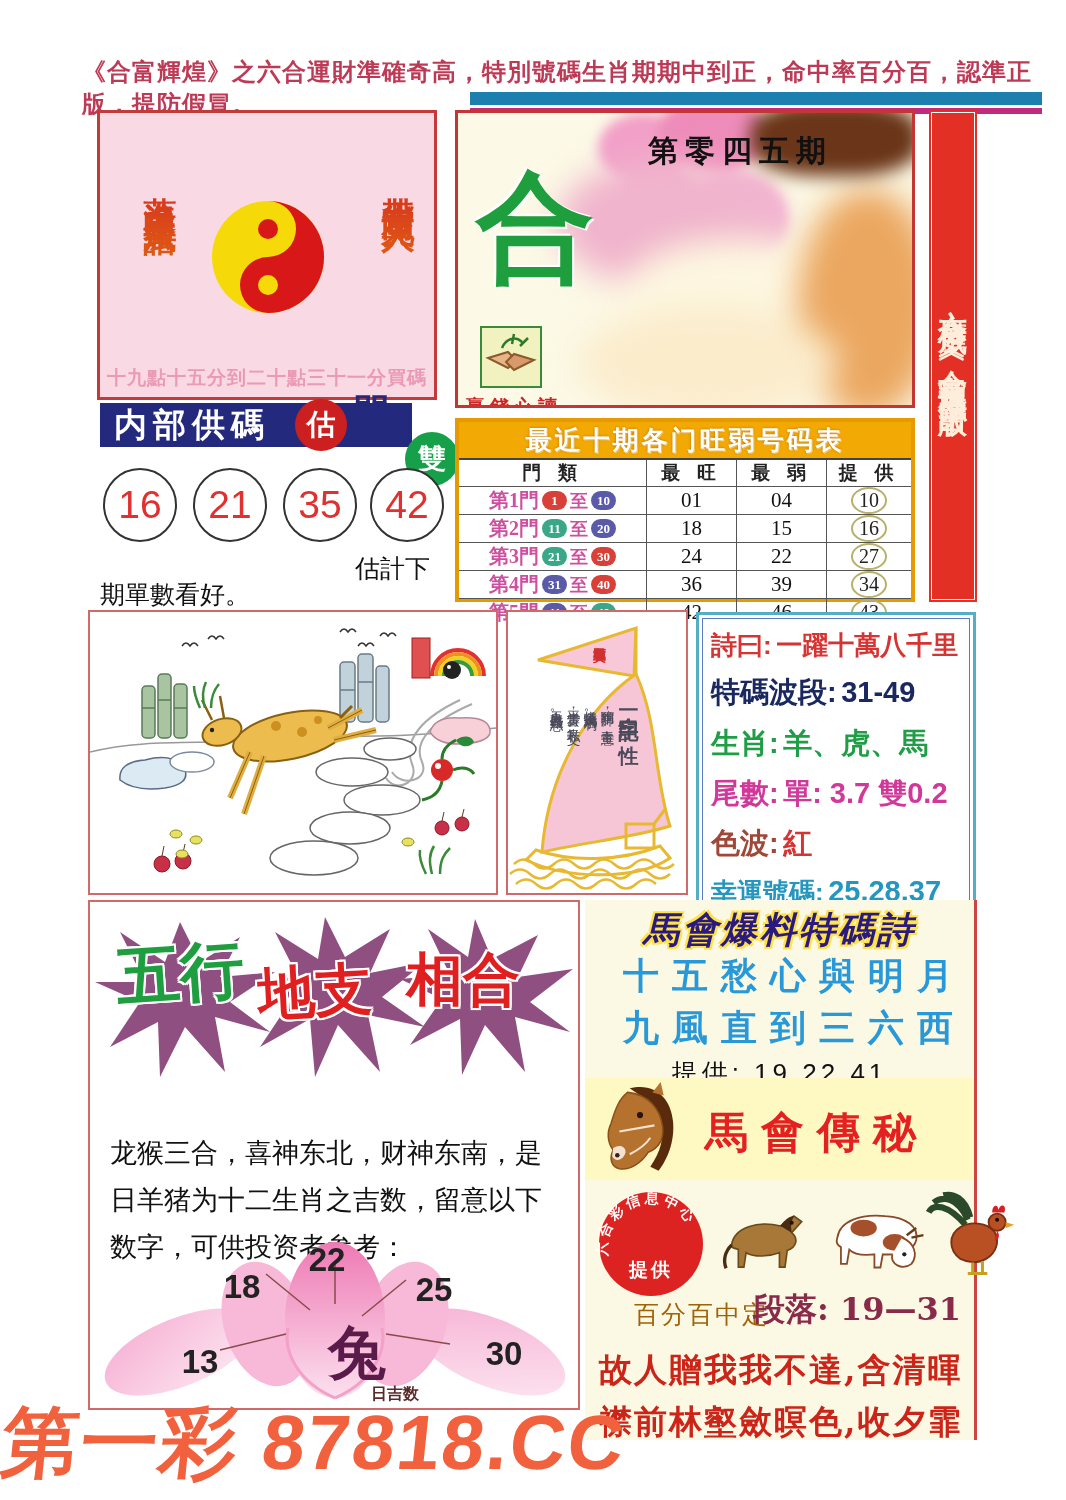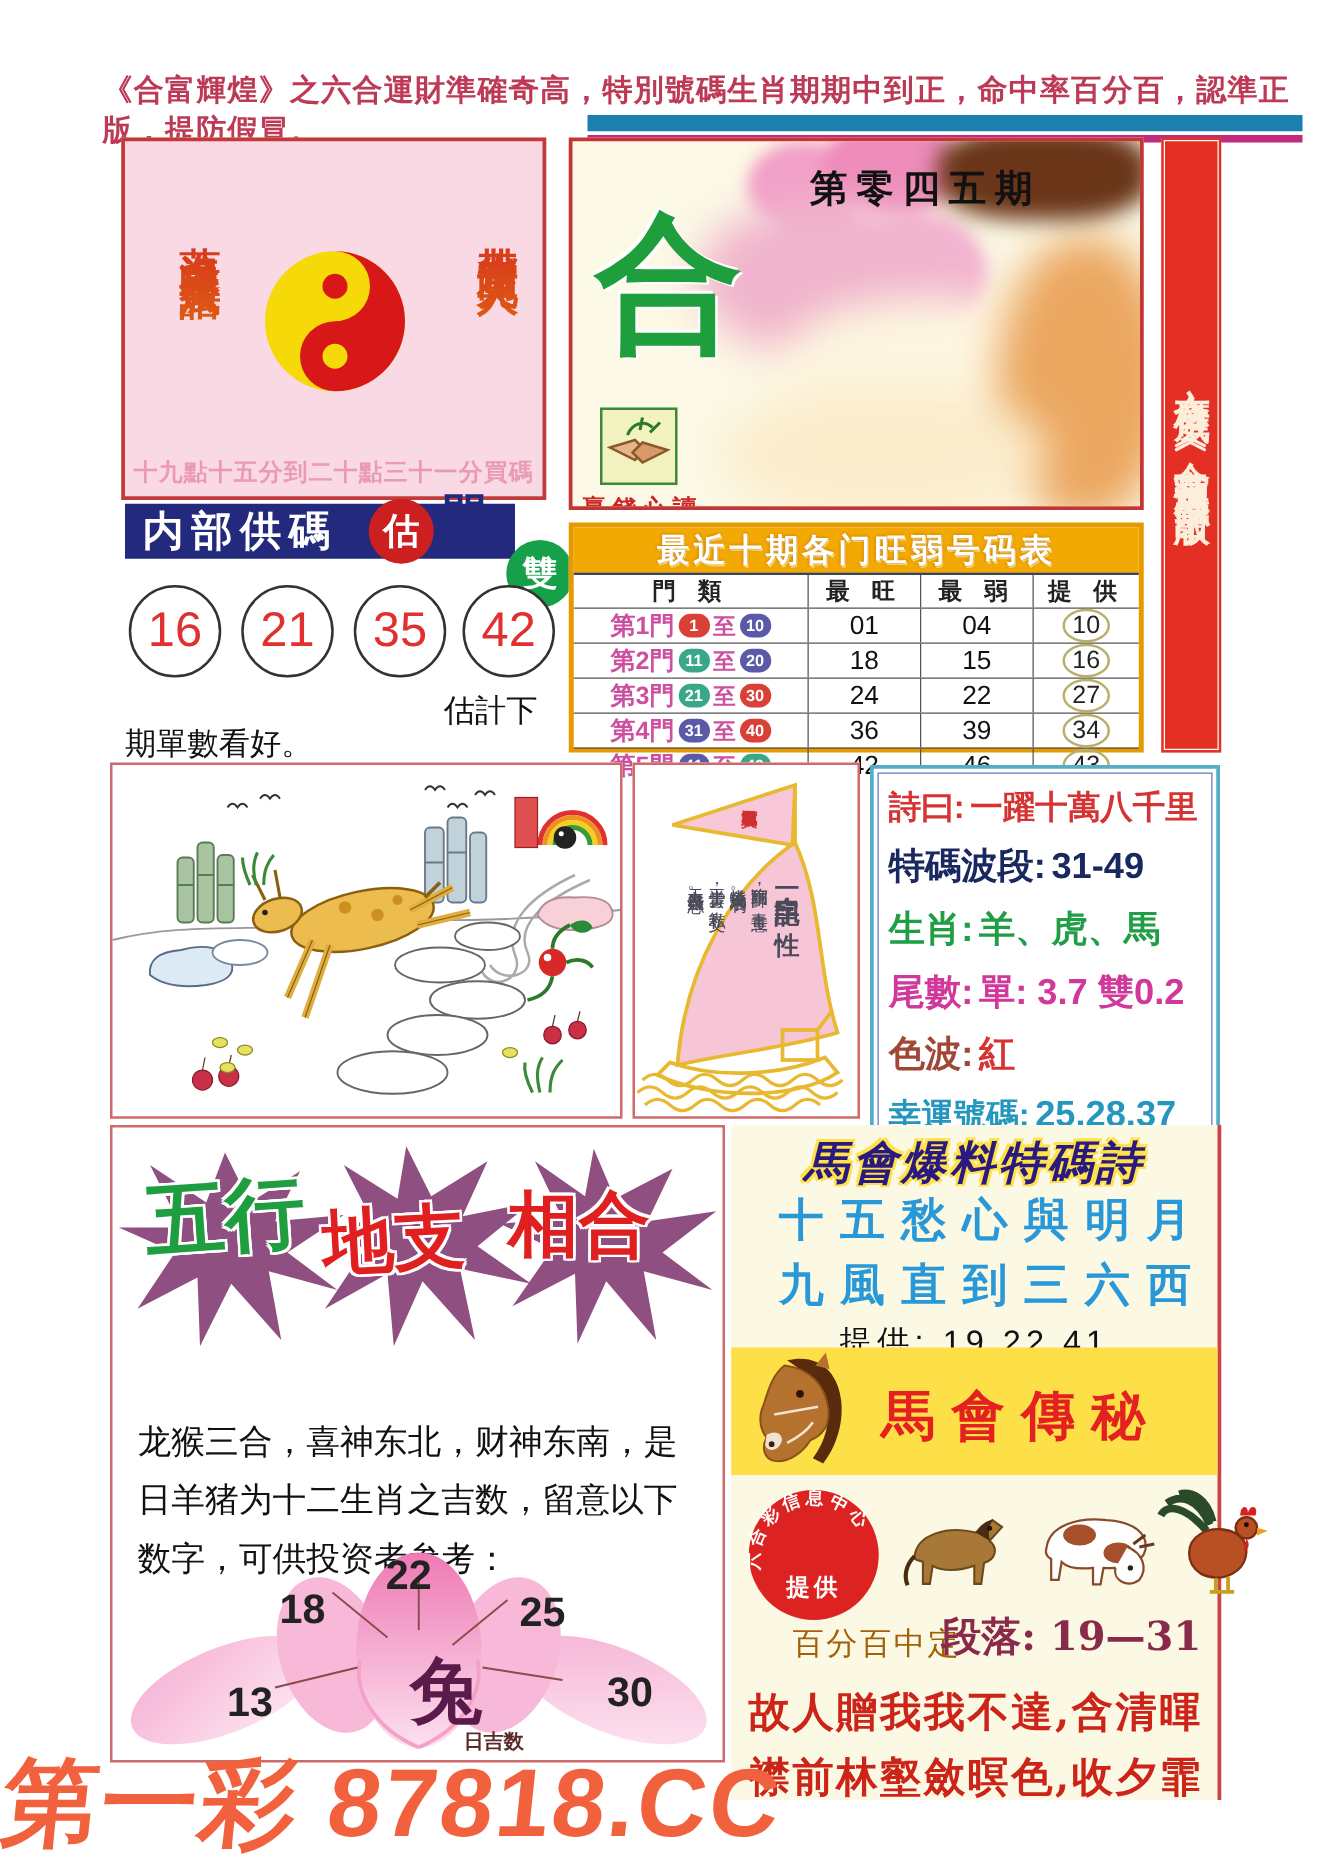--- a/index.html
+++ b/index.html
@@ -58,21 +58,21 @@
      text-shadow:2px 2px 0 #fff,-2px -2px 0 #fff;}
   .mane{right:-8px;top:-12px;width:170px;height:75px;background:#6a3518;filter:blur(9px);border-radius:40%;}
   .handshake{left:22px;top:213px;width:62px;height:62px;background:#f2f2c0;border:2px solid #3a8a3a;box-sizing:border-box;}
   .caption{left:8px;top:281px;font-size:19px;font-weight:bold;color:#cc2424;letter-spacing:5px;}
 
   
   .hwtable{left:455px;top:418px;width:460px;height:184px;border:4px solid #e79a00;background:#fff;box-sizing:border-box;}
   .hw-title{height:36px;background:#f3a904;color:#fff;font-weight:bold;font-size:26px;letter-spacing:3px;
      text-align:center;line-height:36px;text-shadow:0 0 3px #c07000,1px 1px 0 #ffe88a;}
   .hw-grid{position:absolute;left:0;top:36px;right:0;bottom:0;display:flex;flex-direction:column;border-top:2px solid #444;}
-  .hw-row{flex:1;display:flex;border-bottom:1px solid #555;align-items:center;}
+  .hw-row{flex:1;display:flex;border-bottom:1px solid #555;align-items:center;font-family:Liberation Serif, serif;}
   .hw-row:last-child{border-bottom:none;}
   .hw-c{height:100%;display:flex;align-items:center;justify-content:center;box-sizing:border-box;}
   .c1{width:188px;border-right:1px solid #555;gap:3px;}
   .c2{width:90px;border-right:1px solid #555;}
   .c3{width:90px;border-right:1px solid #555;}
   .c4{flex:1;}
   .hw-h{font-size:19px;color:#222;letter-spacing:6px;font-weight:bold;}
   .gate{color:#cc4fa0;font-weight:bold;font-size:20px;}
   .zhi{color:#cc4fa0;font-weight:bold;font-size:18px;}
   .badge{display:inline-block;min-width:25px;height:19px;border-radius:10px;color:#fff;font-size:13px;
@@ -118,21 +118,21 @@
   .lotus-sub{position:absolute;left:264px;top:492px;transform:translate(-50%,-50%);font-size:16px;color:#5a2a2a;font-weight:bold;margin-left:41px;}
 
   
   .rightcol{left:585px;top:900px;width:392px;height:540px;background:#fbf8e4;border-right:3px solid #cc4444;box-sizing:border-box;}
   .hp-title{left:0;right:0;top:6px;text-align:center;font-size:36px;font-weight:900;font-style:italic;
      color:#2a1a80;letter-spacing:3px;
      text-shadow:2px 2px 0 #ffe24a,-2px -2px 0 #ffe24a,2px -2px 0 #ffe24a,-2px 2px 0 #ffe24a;}
   .hp-line{left:0;right:8px;text-align:right;font-size:36px;font-weight:bold;color:#2898d8;letter-spacing:13px;
      font-family:"DejaVu Serif",serif;}
   .hp-prov{left:0;right:0;top:156px;text-align:center;font-size:26px;color:#111;letter-spacing:4px;}
-  .secret-banner{left:0;top:178px;width:389px;height:102px;background:#fde047;}
+  .secret-banner{left:0;top:178px;width:389px;height:102px;background:#fef9c3;}
   .secret-title{position:absolute;left:120px;top:26px;font-size:43px;font-weight:900;color:#e42020;letter-spacing:13px;}
   .pct{left:14px;top:398px;font-size:25px;color:#a16207;letter-spacing:2px;margin-left:35px;}
   .duan{left:168px;top:388px;font-size:32px;font-weight:bold;color:#8a2a4a;font-family:"DejaVu Serif",serif;}
   .callig{left:14px;width:368px;font-size:33px;font-weight:bold;color:#cc2418;letter-spacing:2px;
      font-family:"DejaVu Serif",serif;white-space:nowrap;}
 
   
   .watermark{left:2px;top:1392px;font-size:77px;font-weight:900;color:#f2613e;transform:skewX(-6deg);
      z-index:60;letter-spacing:2px;white-space:nowrap;}
 </style>

